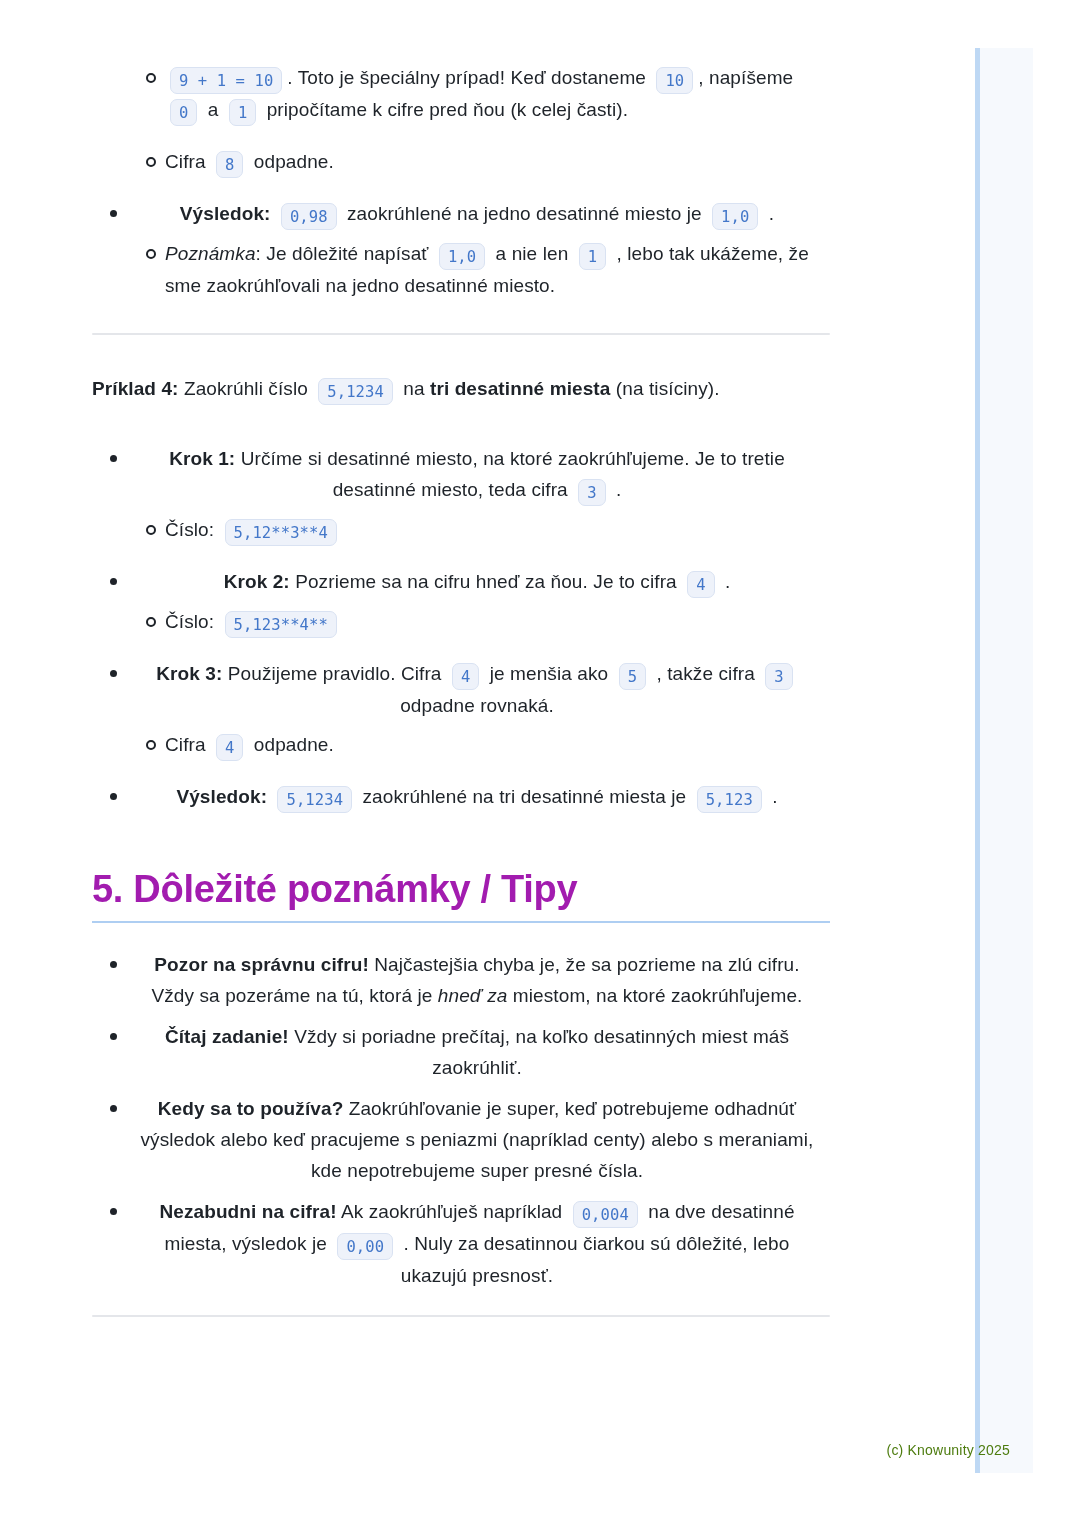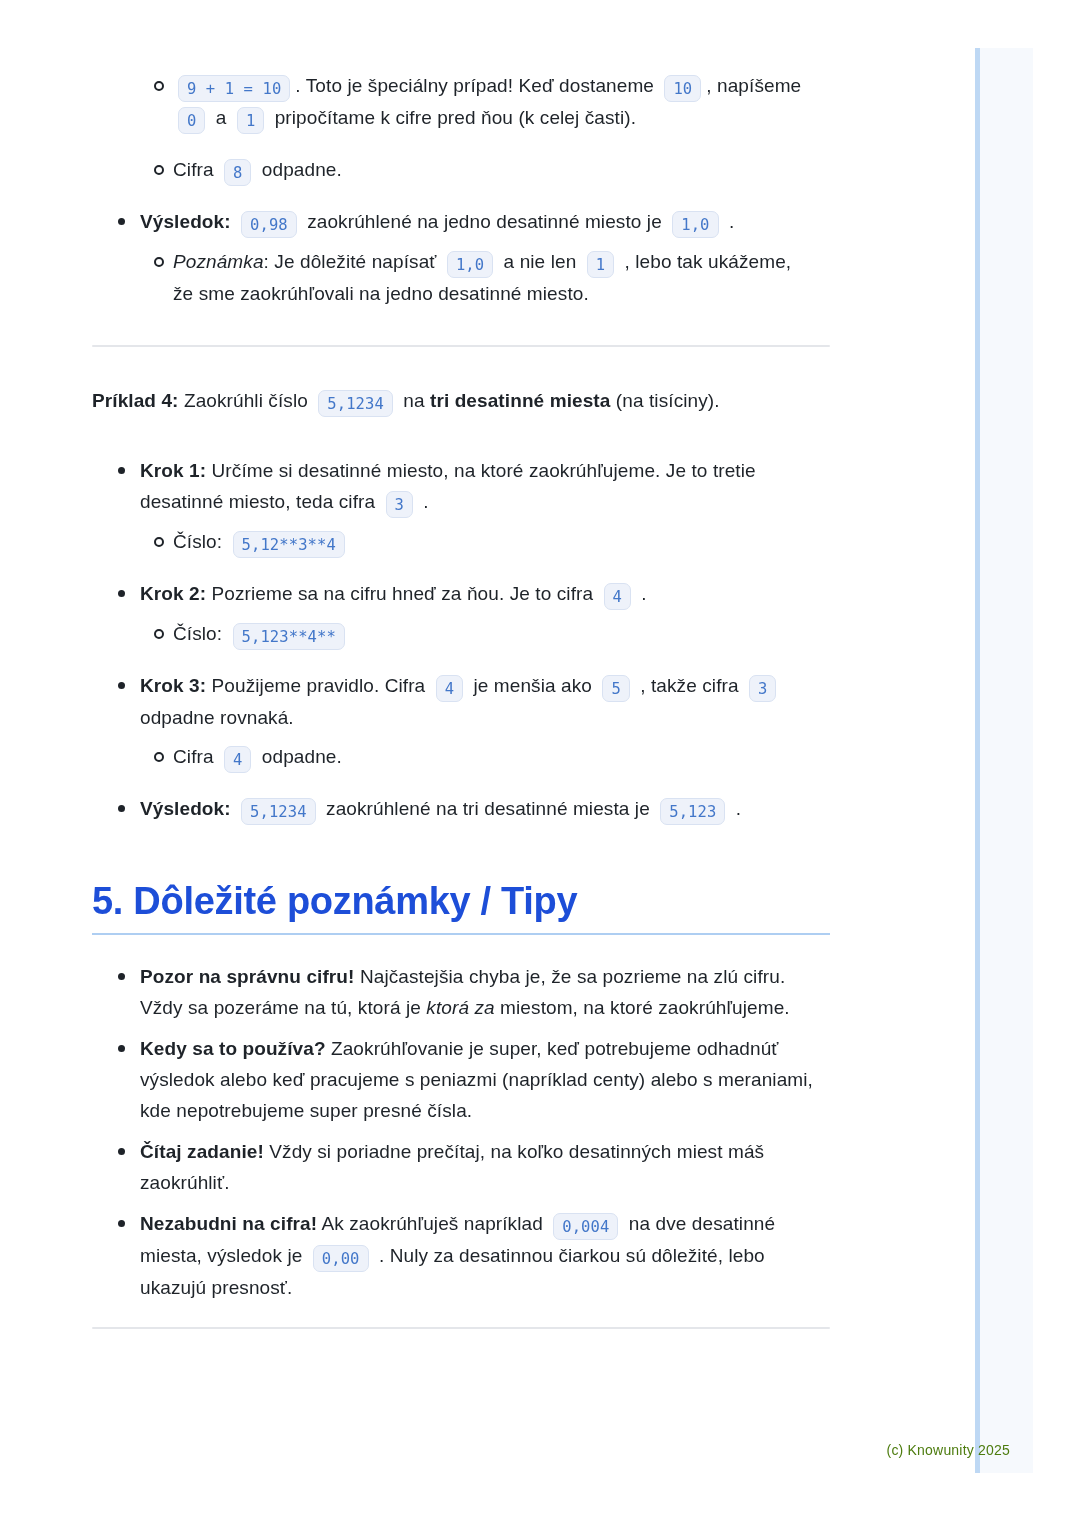--- a/index.html
+++ b/index.html
@@ -12,23 +12,23 @@
     overflow: hidden;
   }
   .content {
     position: absolute; left: 92px; top: 0;
     width: 738px;
     padding-top: 54px;
     font-size: 19px; line-height: 31px;
     letter-spacing: 0.1px;
     z-index: 2;
   }
-  .list { display: flow-root; margin: 16px; }
+  .list { display: flow-root; margin: 8px; }
   .li { position: relative; }
-  .li.lvl1 { padding-left: 32px; margin: 10px 0 8px; }
+  .li.lvl1 { padding-left: 32px; margin: 10px 0 8px; text-align: center; }
   .li.lvl2 { padding-left: 65px; margin: 0 0 20px; }
   .bullet { position: absolute; display: block; }
   .lvl1 > .bullet {
     left: 10px; top: 12px; width: 7px; height: 7px;
     border-radius: 50%; background: #1e2329;
   }
   .lvl2 > .bullet {
     left: 46px; top: 11px; width: 10px; height: 10px;
     border-radius: 50%; border: 2px solid #1e2329;
     background: transparent; box-sizing: border-box;
@@ -46,21 +46,21 @@
     padding: 5px 8px 4px;
     margin: 0 5px;
     vertical-align: -2px;
     white-space: pre;
   }
   .divider { height: 2px; background: #e4e6ea; margin: 12px 0 38px; border-radius: 1px; }
   .divider.end { margin: 16px 0 0; }
   .paragraph { margin: 0 0 28px; }
   .heading {
     font-size: 38px; line-height: 44px; font-weight: 700;
-    color: #1d4ed8; letter-spacing: -0.3px;
+    color: #a21caf; letter-spacing: -0.3px;
     margin: 46px 0 16px; padding-bottom: 10px;
     border-bottom: 2px solid #aecef2;
   }
   .footer {
     position: absolute; top: 1442px; right: 70px;
     font-size: 14px; color: #4d7c0f; letter-spacing: 0.2px;
     z-index: 3;
   }
   .rail {
     position: absolute; left: 975px; top: 48px;
@@ -90,23 +90,23 @@
       <div class="li lvl1"><span class="bullet"></span><span><strong>Krok 1:</strong><span> Určíme si desatinné miesto, na ktoré zaokrúhľujeme. Je to tretie desatinné miesto, teda cifra </span><span class="chip">3</span><span> .</span></span></div>
       <div class="li lvl2"><span class="bullet"></span><span><span>Číslo: </span><span class="chip">5,12**3**4</span></span></div>
       <div class="li lvl1"><span class="bullet"></span><span><strong>Krok 2:</strong><span> Pozrieme sa na cifru hneď za ňou. Je to cifra </span><span class="chip">4</span><span> .</span></span></div>
       <div class="li lvl2"><span class="bullet"></span><span><span>Číslo: </span><span class="chip">5,123**4**</span></span></div>
       <div class="li lvl1"><span class="bullet"></span><span><strong>Krok 3:</strong><span> Použijeme pravidlo. Cifra </span><span class="chip">4</span><span> je menšia ako </span><span class="chip">5</span><span> , takže cifra </span><span class="chip">3</span><span> odpadne rovnaká.</span></span></div>
       <div class="li lvl2"><span class="bullet"></span><span><span>Cifra </span><span class="chip">4</span><span> odpadne.</span></span></div>
       <div class="li lvl1"><span class="bullet"></span><span><strong>Výsledok:</strong><span> </span><span class="chip">5,1234</span><span> zaokrúhlené na tri desatinné miesta je </span><span class="chip">5,123</span><span> .</span></span></div>
     </div>
     <h2 class="heading">5. Dôležité poznámky / Tipy</h2>
     <div class="list">
-      <div class="li lvl1"><span class="bullet"></span><span><strong>Pozor na správnu cifru!</strong><span> Najčastejšia chyba je, že sa pozrieme na zlú cifru. Vždy sa pozeráme na tú, ktorá je </span><em>ktorá za</em><span> miestom, na ktoré zaokrúhľujeme.</span></span></div>
+      <div class="li lvl1"><span class="bullet"></span><span><strong>Pozor na správnu cifru!</strong><span> Najčastejšia chyba je, že sa pozrieme na zlú cifru. Vždy sa pozeráme na tú, ktorá je </span><em>hneď za</em><span> miestom, na ktoré zaokrúhľujeme.</span></span></div>
+      <div class="li lvl1"><span class="bullet"></span><span><strong>Čítaj zadanie!</strong><span> Vždy si poriadne prečítaj, na koľko desatinných miest máš zaokrúhliť.</span></span></div>
       <div class="li lvl1"><span class="bullet"></span><span><strong>Kedy sa to používa?</strong><span> Zaokrúhľovanie je super, keď potrebujeme odhadnúť výsledok alebo keď pracujeme s peniazmi (napríklad centy) alebo s meraniami, kde nepotrebujeme super presné čísla.</span></span></div>
-      <div class="li lvl1"><span class="bullet"></span><span><strong>Čítaj zadanie!</strong><span> Vždy si poriadne prečítaj, na koľko desatinných miest máš zaokrúhliť.</span></span></div>
       <div class="li lvl1"><span class="bullet"></span><span><strong>Nezabudni na cifra!</strong><span> Ak zaokrúhľuješ napríklad </span><span class="chip">0,004</span><span> na dve desatinné miesta, výsledok je </span><span class="chip">0,00</span><span> . Nuly za desatinnou čiarkou sú dôležité, lebo ukazujú presnosť.</span></span></div>
     </div>
     <div class="divider end"></div>
   </main>
 
 <div class="footer">(c) Knowunity 2025</div>
 
 <div class="rail">
   <div class="rail-line"></div>
 </div>

